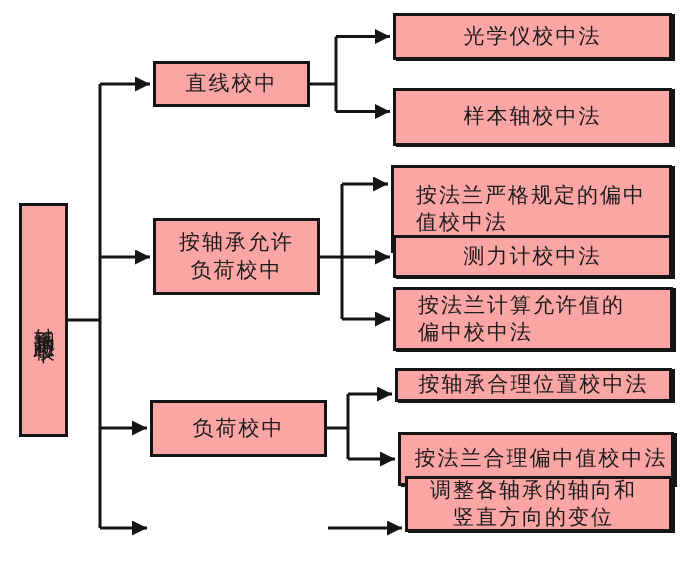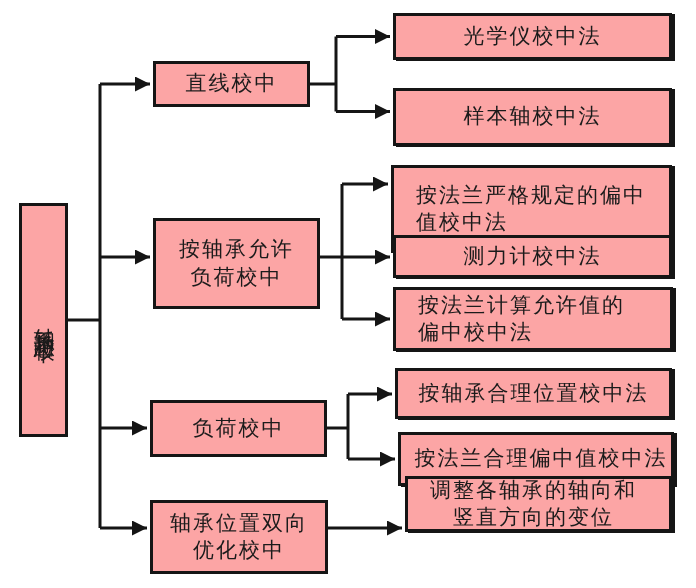--- a/index.html
+++ b/index.html
@@ -96,40 +96,38 @@
 
     <g stroke="#151515" stroke-width="3" fill="none">
       <line x1="328" y1="528" x2="402" y2="528" marker-end="url(#arrow)"></line>
     </g>
   </svg>
 
   <div class="node vertical" style="left:19px; top:203px; width:49px; height:234px;">轴系静态校中</div>
 
   <div class="node" style="left:153px; top:61px; width:157px; height:46px;">直线校中</div>
 
-  <div class="node" style="left:153px; top:218px; width:167px; height:91px;">按轴承允许
+  <div class="node" style="left:153px; top:218px; width:167px; height:77px;">按轴承允许
 负荷校中</div>
 
   <div class="node" style="left:150px; top:400px; width:177px; height:57px;">负荷校中</div>
 
-  <div class="node" style="left:150px; top:500px; width:178px; height:74px;">轴承位置双向
-优化校中</div>
 
   <div class="node leaf" style="left:393px; top:13px; width:279px; height:47px;">光学仪校中法</div>
 
   <div class="node leaf" style="left:393px; top:88px; width:279px; height:58px;">样本轴校中法</div>
 
   <div class="node leaf align-left" style="left:391px; top:143px; width:281px; height:88px;margin-top:22px;">按法兰严格规定的偏中
 值校中法</div>
 
   <div class="node leaf" style="left:393px; top:235px; width:279px; height:43px;">测力计校中法</div>
 
   <div class="node leaf align-left" style="left:393px; top:287px; width:280px; height:64px;">按法兰计算允许值的
 偏中校中法</div>
 
-  <div class="node leaf" style="left:395px; top:368px; width:277px; height:51px;">按轴承合理位置校中法</div>
+  <div class="node leaf" style="left:395px; top:368px; width:277px; height:34px;">按轴承合理位置校中法</div>
 
   <div class="node leaf" style="left:398px; top:432px; width:276px; height:54px;padding-left:10px;">按法兰合理偏中值校中法</div>
 
   <div class="node leaf align-left" style="left:405px; top:476px; width:267px; height:56px;text-align:center;">调整各轴承的轴向和
 竖直方向的变位</div>
 
 </div>
 
 </body></html>

